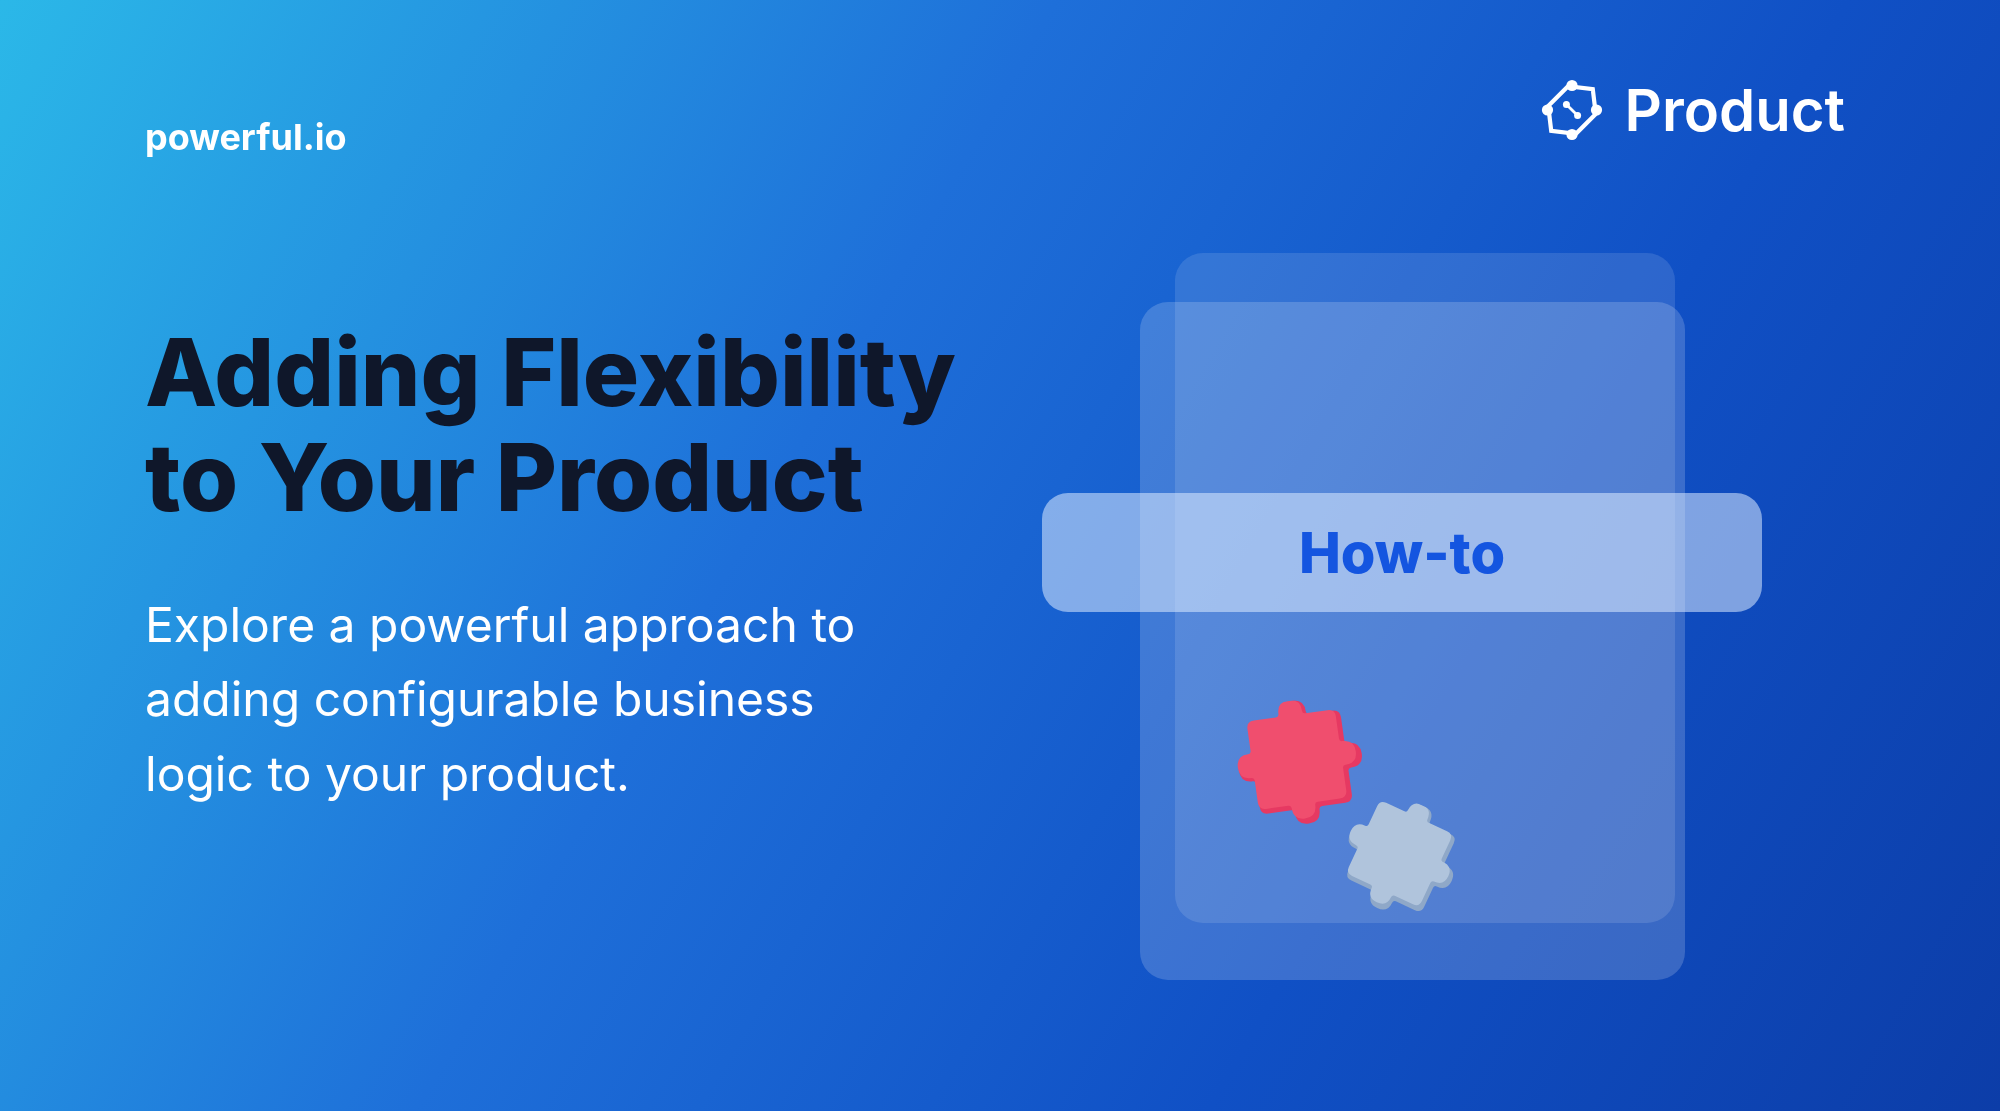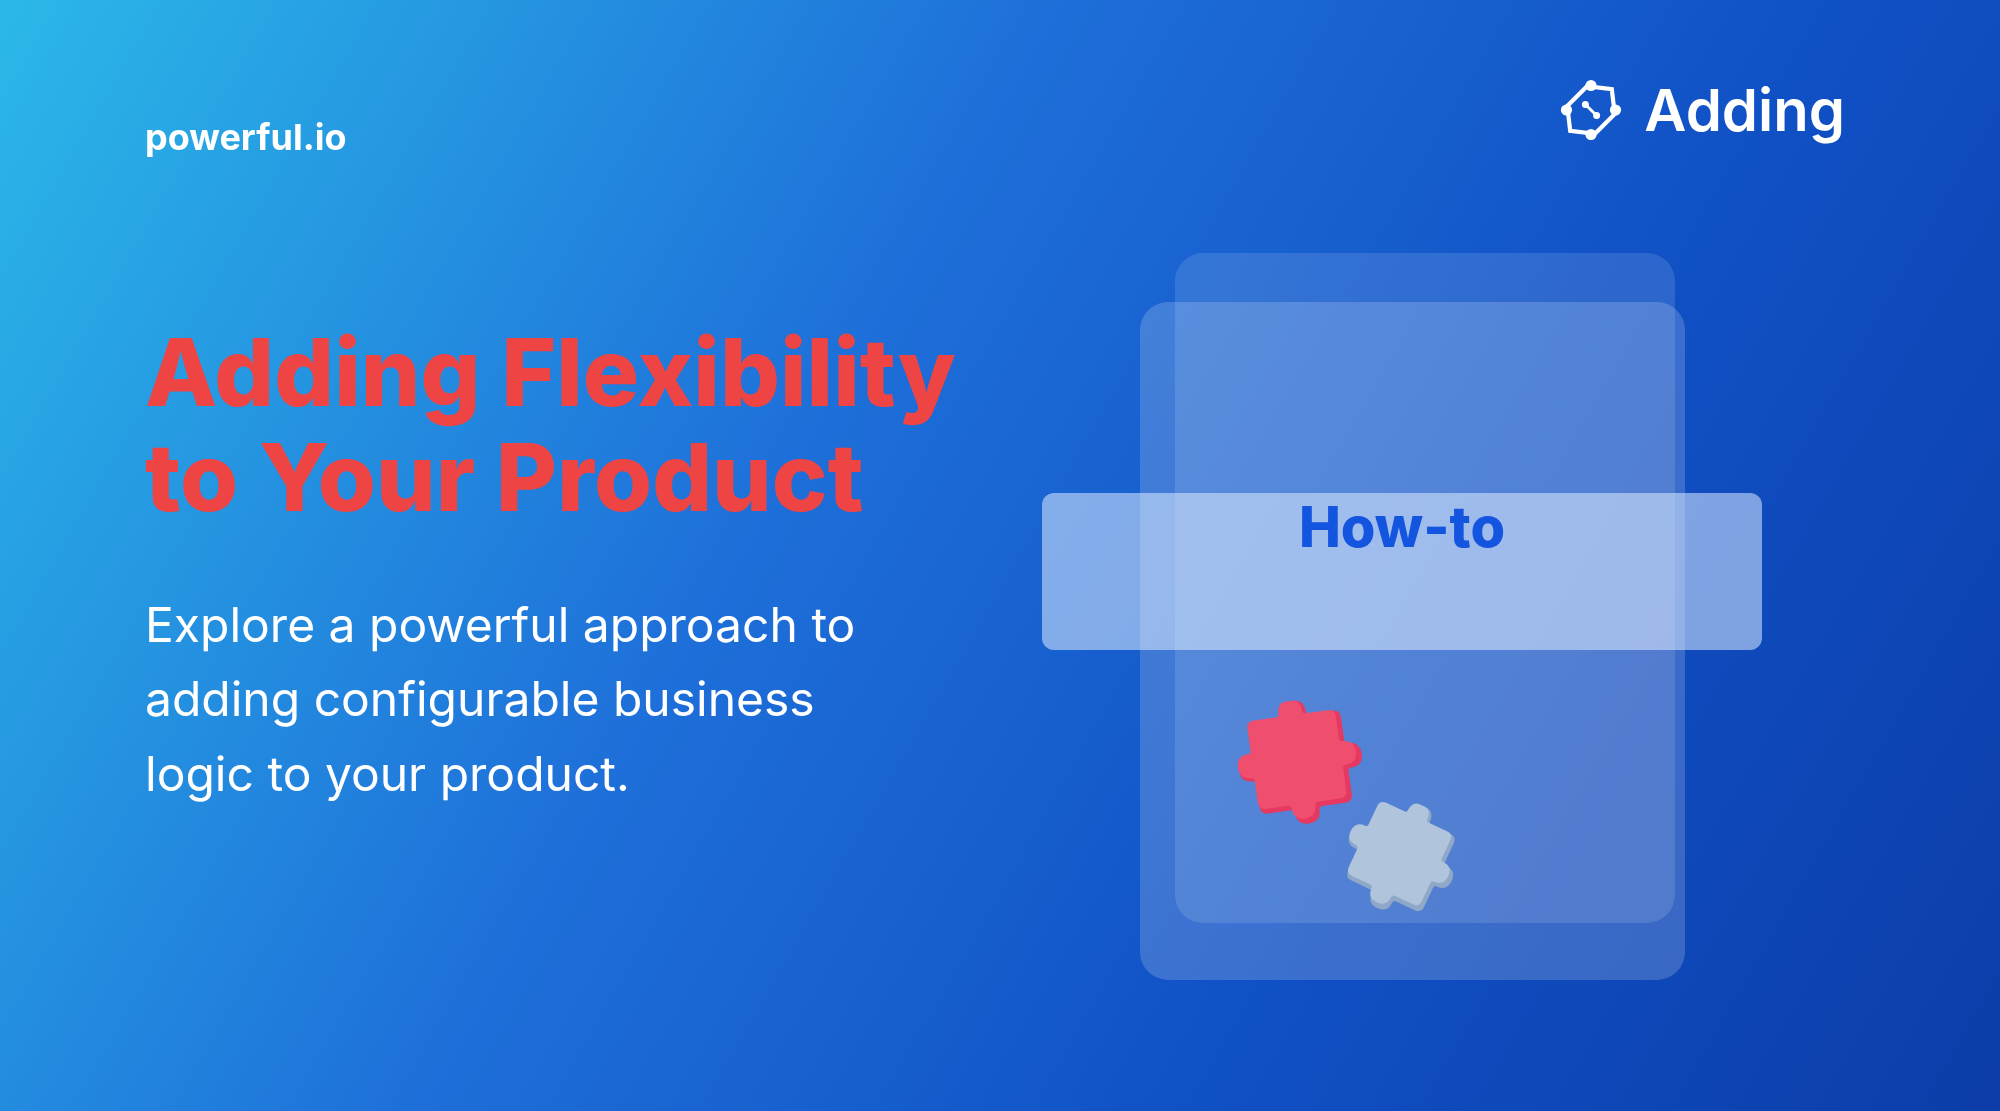--- a/index.html
+++ b/index.html
@@ -37,21 +37,21 @@
     }
     .logo-text {
       color: white;
       font-size: 58px;
       font-weight: 600;
     }
     .main-title {
       position: absolute;
       top: 320px;
       left: 145px;
-      color: #ef4444;
+      color: #0f172a;
       font-size: 94px;
       font-weight: 800;
       line-height: 1.12;
       max-width: 900px;
     }
     .subtitle {
       position: absolute;
       top: 588px;
       left: 145px;
       color: white;
@@ -76,24 +76,25 @@
       width: 545px;
       height: 678px;
       background: rgba(255, 255, 255, 0.18);
       border-radius: 28px;
     }
     .how-to-badge {
       position: absolute;
       top: 493px;
       left: 1042px;
       width: 720px;
-      height: 157px;
+      height: 119px;
       background: rgba(220, 235, 255, 0.55);
-      border-radius: 12px;
+      border-radius: 26px;
       display: flex;
+      align-items: center;
       justify-content: center;
     }
     .how-to-text {
       color: #1455E0;
       font-size: 56px;
       font-weight: 800;
     }
     .puzzle-container {
       position: absolute;
       top: 700px;
@@ -123,21 +124,21 @@
   <svg class="logo-icon" viewBox="0 0 100 100" fill="none">
     <path d="M50 8 L78 30 L78 70 L50 92 L22 70 L22 30 Z" stroke="white" stroke-width="6" fill="none" transform="rotate(45 50 50)"></path>
     <circle cx="50" cy="15" r="8" fill="white"></circle>
     <circle cx="85" cy="50" r="8" fill="white"></circle>
     <circle cx="50" cy="85" r="8" fill="white"></circle>
     <circle cx="15" cy="50" r="8" fill="white"></circle>
     <circle cx="42" cy="42" r="5" fill="white"></circle>
     <circle cx="58" cy="58" r="5" fill="white"></circle>
     <line x1="42" y1="42" x2="58" y2="58" stroke="white" stroke-width="4"></line>
   </svg>
-  <span class="logo-text">Adding</span>
+  <span class="logo-text">Product</span>
 </div>
 
 <h1 class="main-title">Adding Flexibility to Your Product</h1>
 
 <p class="subtitle">Explore a powerful approach to adding configurable business logic to your product.</p>
 
 <div class="card-back"></div>
 <div class="card-front"></div>
 
 <div class="how-to-badge">

